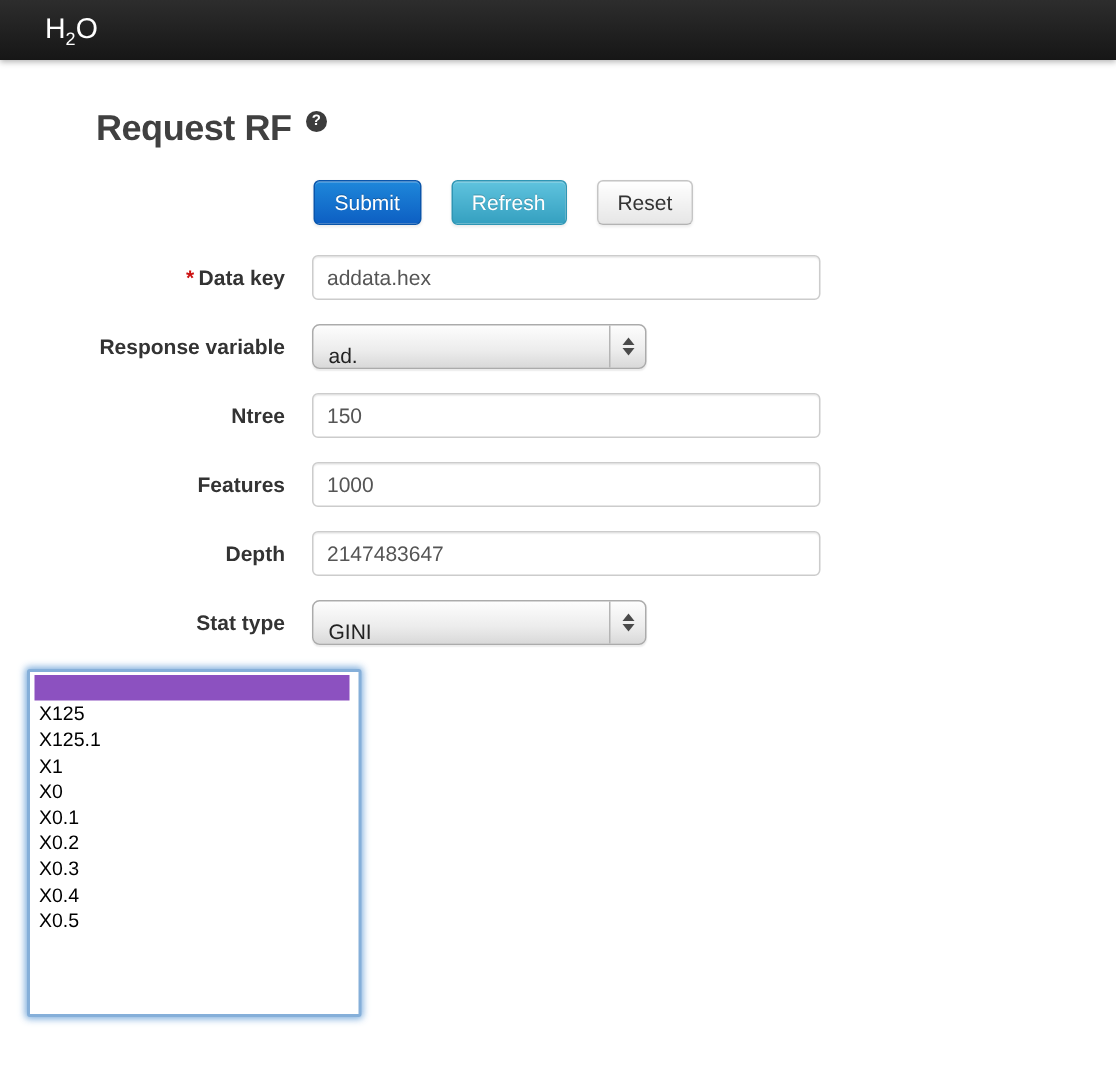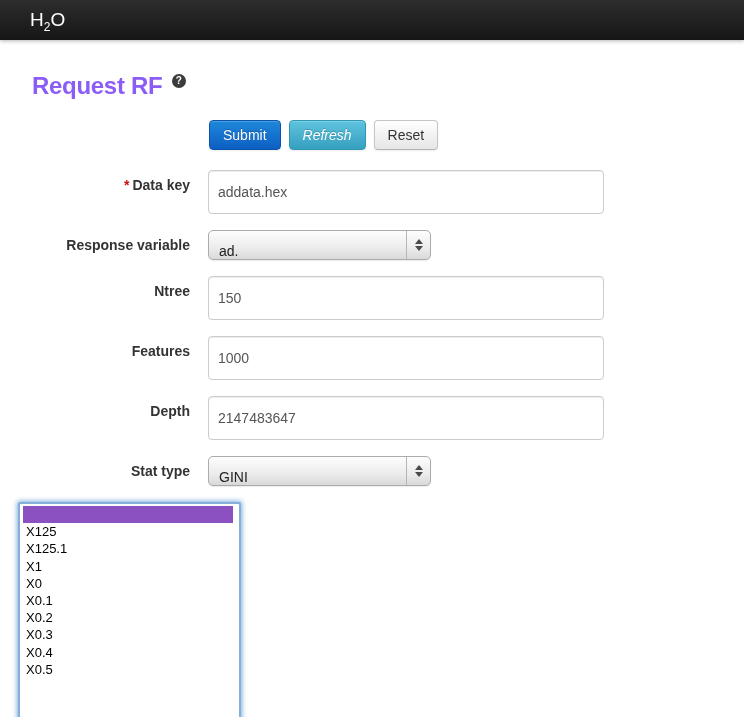--- a/index.html
+++ b/index.html
@@ -26,62 +26,61 @@
   .caret {
     display: inline-block; margin-left: 6px; vertical-align: 2px;
     width: 0; height: 0;
     border-top: 4px solid #999;
     border-left: 4px solid transparent;
     border-right: 4px solid transparent;
   }
 
   
   .page-head { margin: 32px 0 20px 32px; }
-  .page-title { display: inline; font-size: 24px; font-weight: bold; color: #8b5cf6; letter-spacing: -0.3px; }
+  .page-title { display: inline; font-size: 24px; font-weight: bold; color: #404040; letter-spacing: -0.3px; margin-left: 32px; }
   .help-badge {
     display: inline-block; width: 14px; height: 14px; border-radius: 50%;
     background: #3c3c3c; color: #fff; font-size: 10px; font-weight: bold;
     line-height: 14px; text-align: center; vertical-align: 10px; margin-left: 5px;
     cursor: pointer;
   }
 
   
   .actions { margin: 0 0 20px 209px; display: flex; }
   .btn {
     font-family: inherit; font-size: 14px; line-height: 18px;
-    padding: 5px 13px; border-radius: 4px; cursor: pointer; margin-right: 8px;
+    padding: 5px 13px; border-radius: 4px; cursor: pointer; margin-right: 20px;
     box-shadow: inset 0 1px 0 rgba(255,255,255,0.2), 0 1px 2px rgba(0,0,0,0.08);
   }
   .btn-primary {
     background: linear-gradient(#1e87da, #0d5fc3);
     border: 1px solid #0a55aa; color: #fff;
     text-shadow: 0 -1px 0 rgba(0,0,0,0.25);
   }
   .btn-info {
     background: linear-gradient(#5fc3de, #35a0c0);
     border: 1px solid #2f96b4; color: #fff;
     text-shadow: 0 -1px 0 rgba(0,0,0,0.2);
-    font-style: italic;
   }
   .btn-default {
     background: linear-gradient(#ffffff, #e6e6e6);
     border: 1px solid #c5c5c5; border-bottom-color: #b3b3b3; color: #333;
   }
 
   
   .form-row { display: flex; align-items: flex-start; margin-bottom: 16px; }
   .label-col {
     width: 190px; text-align: right; font-size: 14px; font-weight: bold;
     color: #333; padding-top: 7px;
   }
   .req { color: #cc1111; margin-right: 3px; }
   .ctrl-col { margin-left: 18px; }
 
   .text-input {
-    width: 396px; height: 30px; padding: 21px 9px;
+    width: 339px; height: 30px; padding: 0 9px;
     font-family: inherit; font-size: 14px; color: #555;
     border: 1px solid #ccc; border-radius: 4px; background: #fff;
     box-shadow: inset 0 1px 1px rgba(0,0,0,0.075);
   }
 
   .fake-select {
     width: 223px; height: 30px; border: 1px solid #ababab; border-radius: 5px;
     background: linear-gradient(#fdfdfd 0%, #ececec 60%, #d9d9d9 100%);
     display: flex; align-items: flex-end; cursor: pointer;
     box-shadow: 0 1px 1px rgba(0,0,0,0.08);

